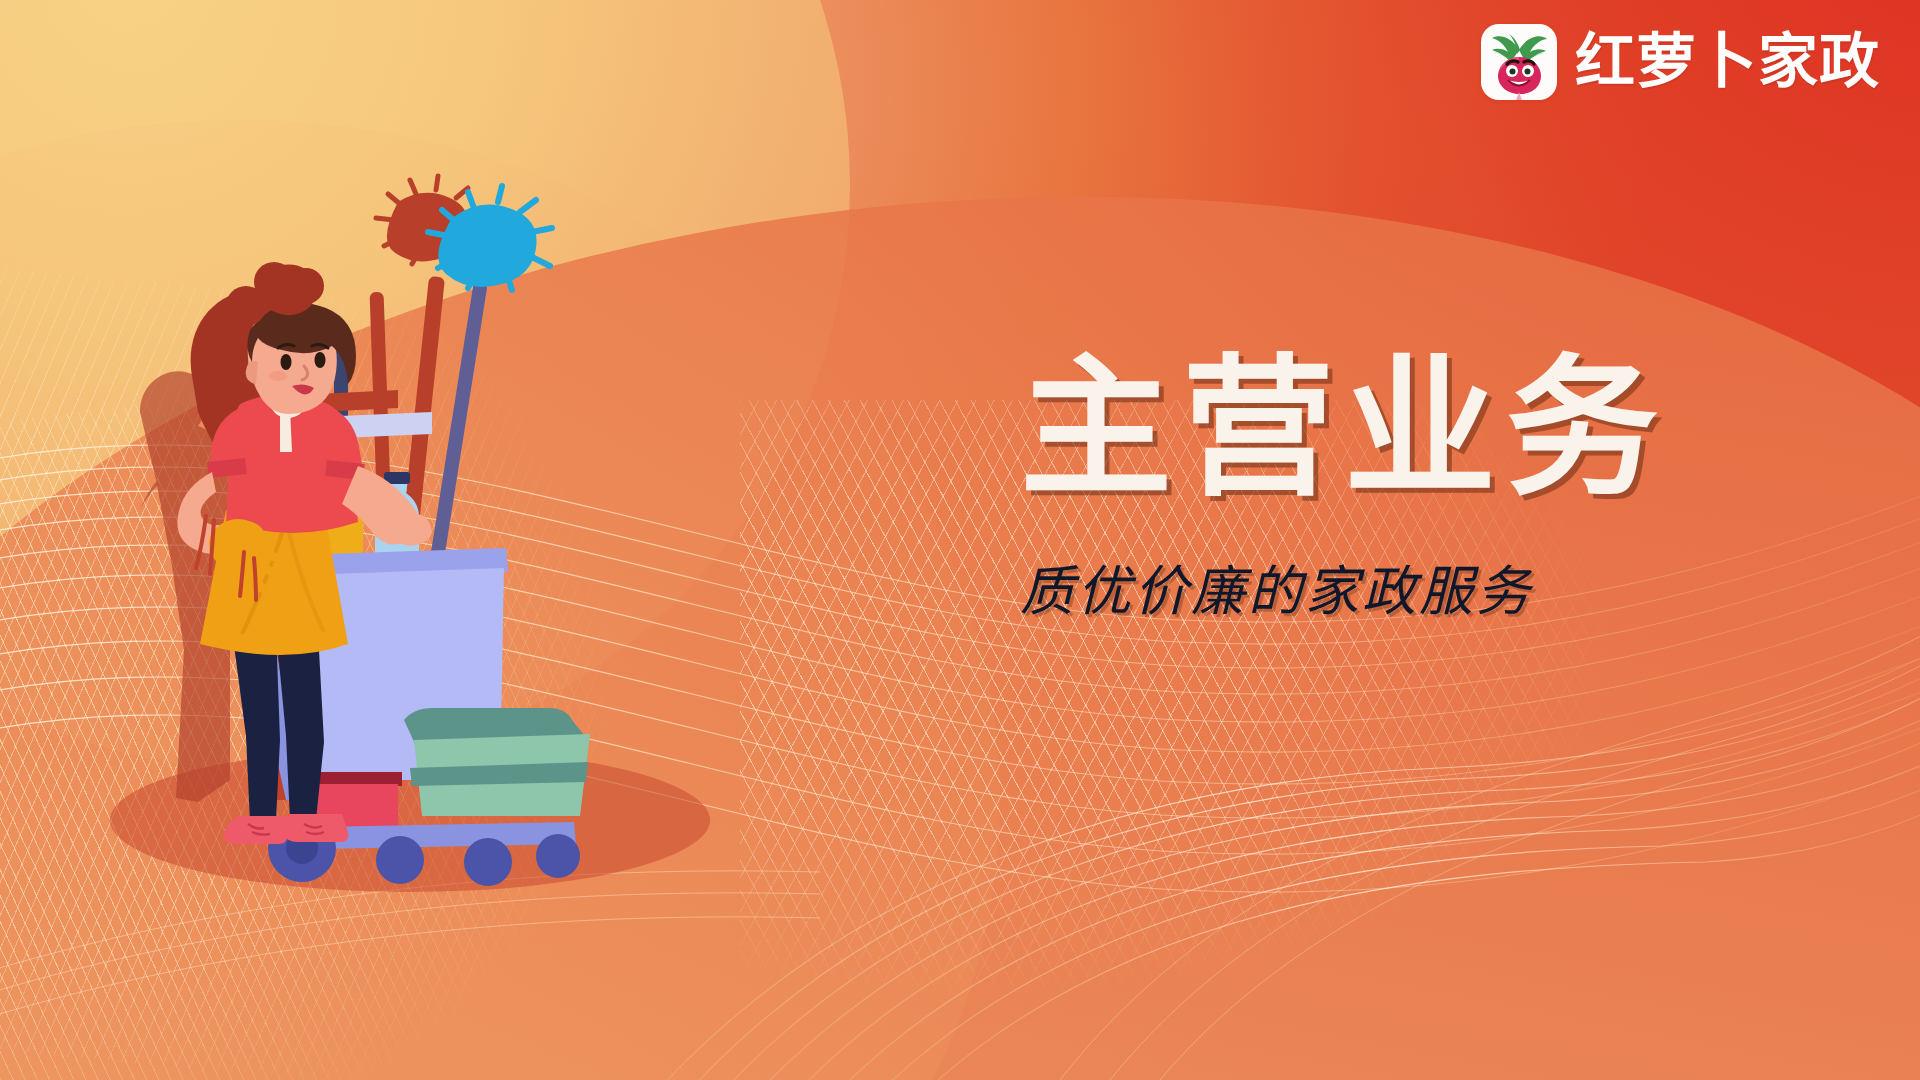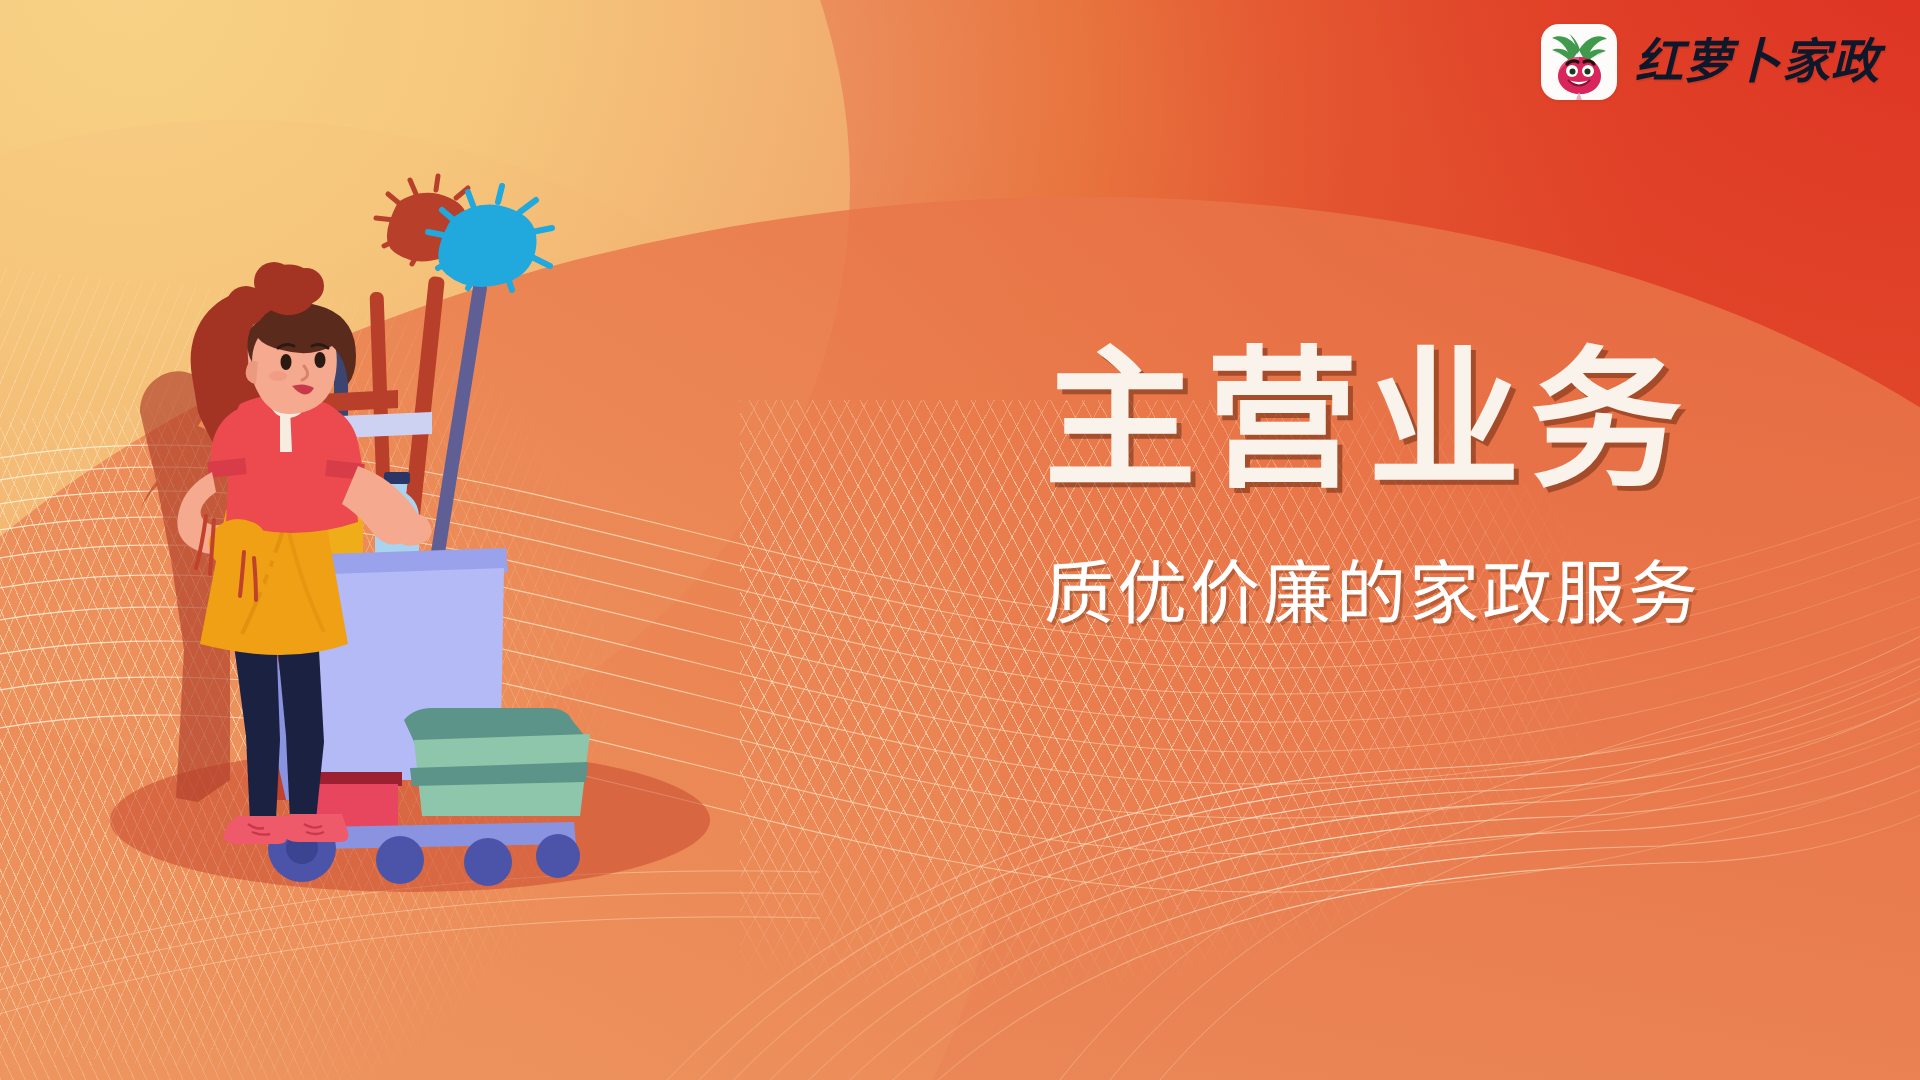--- a/index.html
+++ b/index.html
@@ -119,58 +119,57 @@
   .logo-mark {
     width: 76px;
     height: 76px;
     border-radius: 18px;
     background: #fdfcfa;
     position: relative;
     flex: none;
     box-shadow: 0 1px 4px rgba(120,20,10,0.12);
   }
   .logo-text {
-    font-size: 48px;
+    font-size: 60px;
     font-weight: 700;
-    color: #0f172a;
+    color: #ffffff;
     letter-spacing: 1px;
     line-height: 1;
     white-space: nowrap;
     text-shadow: 1px 2px 0 rgba(150,40,20,0.22);
-    font-style: italic;
   }
 
   
   .headline {
     position: absolute;
     left: 1020px;
-    top: 344px;
+    top: 352px;
     z-index: 35;
-    margin-left: 24px;
   }
   .headline-title {
     font-size: 152px;
     font-weight: 700;
     line-height: 1;
     color: #faf3ec;
     letter-spacing: 10px;
     white-space: nowrap;
     text-shadow: 5px 5px 0 rgba(110,45,20,0.55);
   }
   .headline-sub {
     margin-top: 52px;
   }
   .sub-line {
-    font-size: 70px;
+    font-size: 54px;
     font-weight: 500;
-    color: #ffffff;
+    color: #0f172a;
     letter-spacing: 3px;
     line-height: 1.32;
     white-space: nowrap;
     text-shadow: 3px 3px 0 rgba(120,55,25,0.40);
+    font-style: italic;
   }
 
   
   .illus {
     position: absolute;
     left: 80px;
     top: 180px;
     width: 620px;
     height: 720px;
     z-index: 30;

